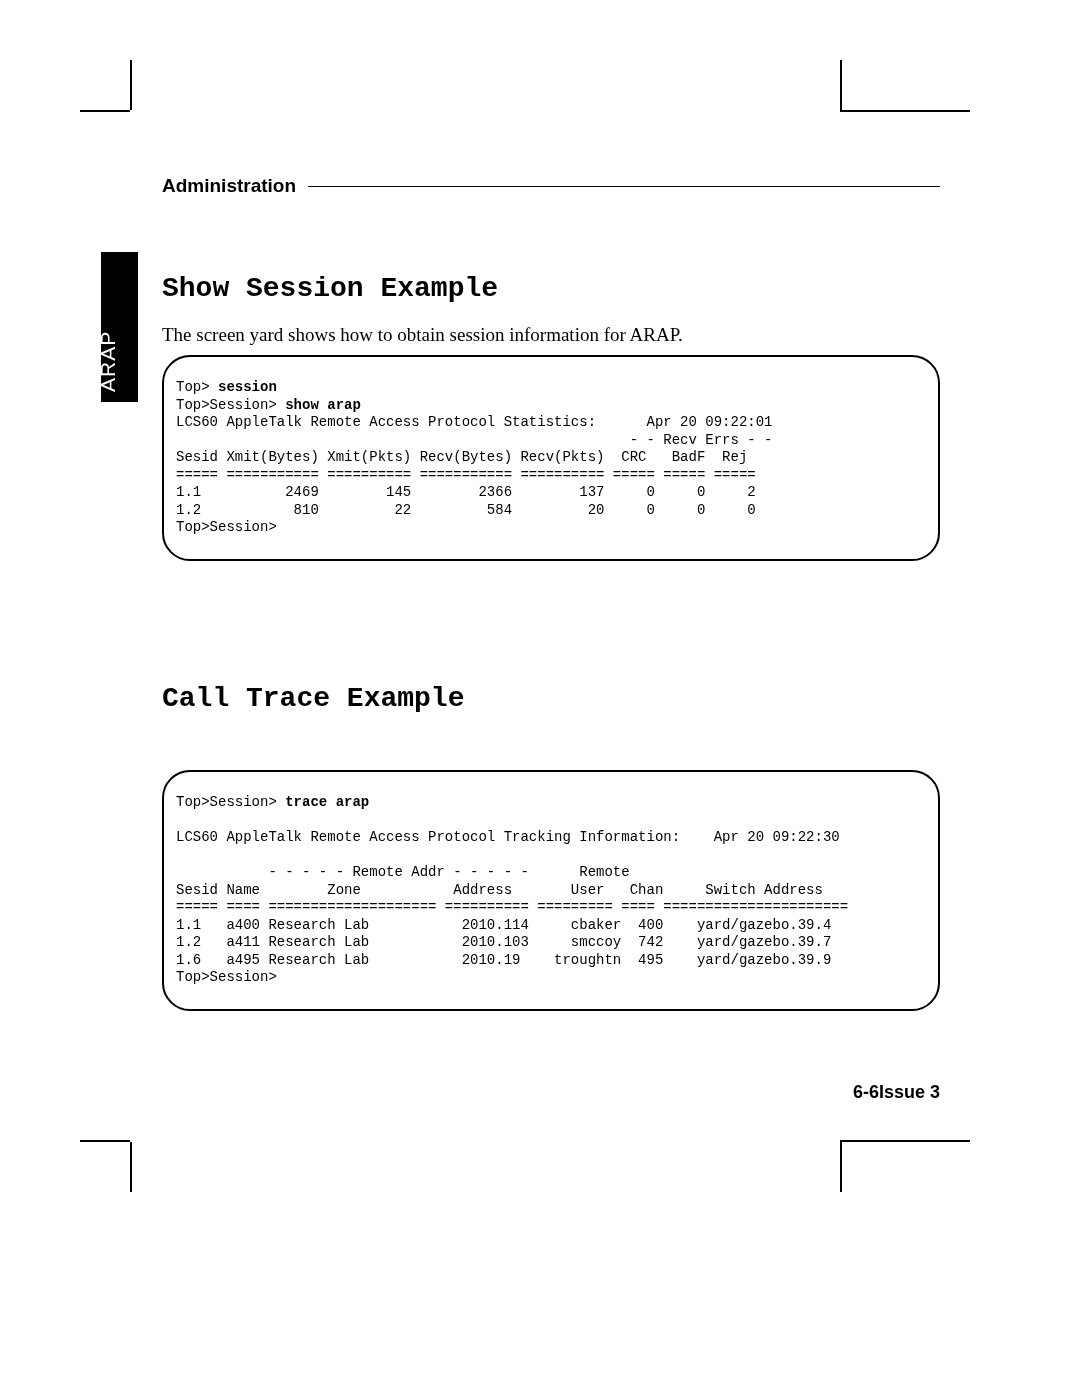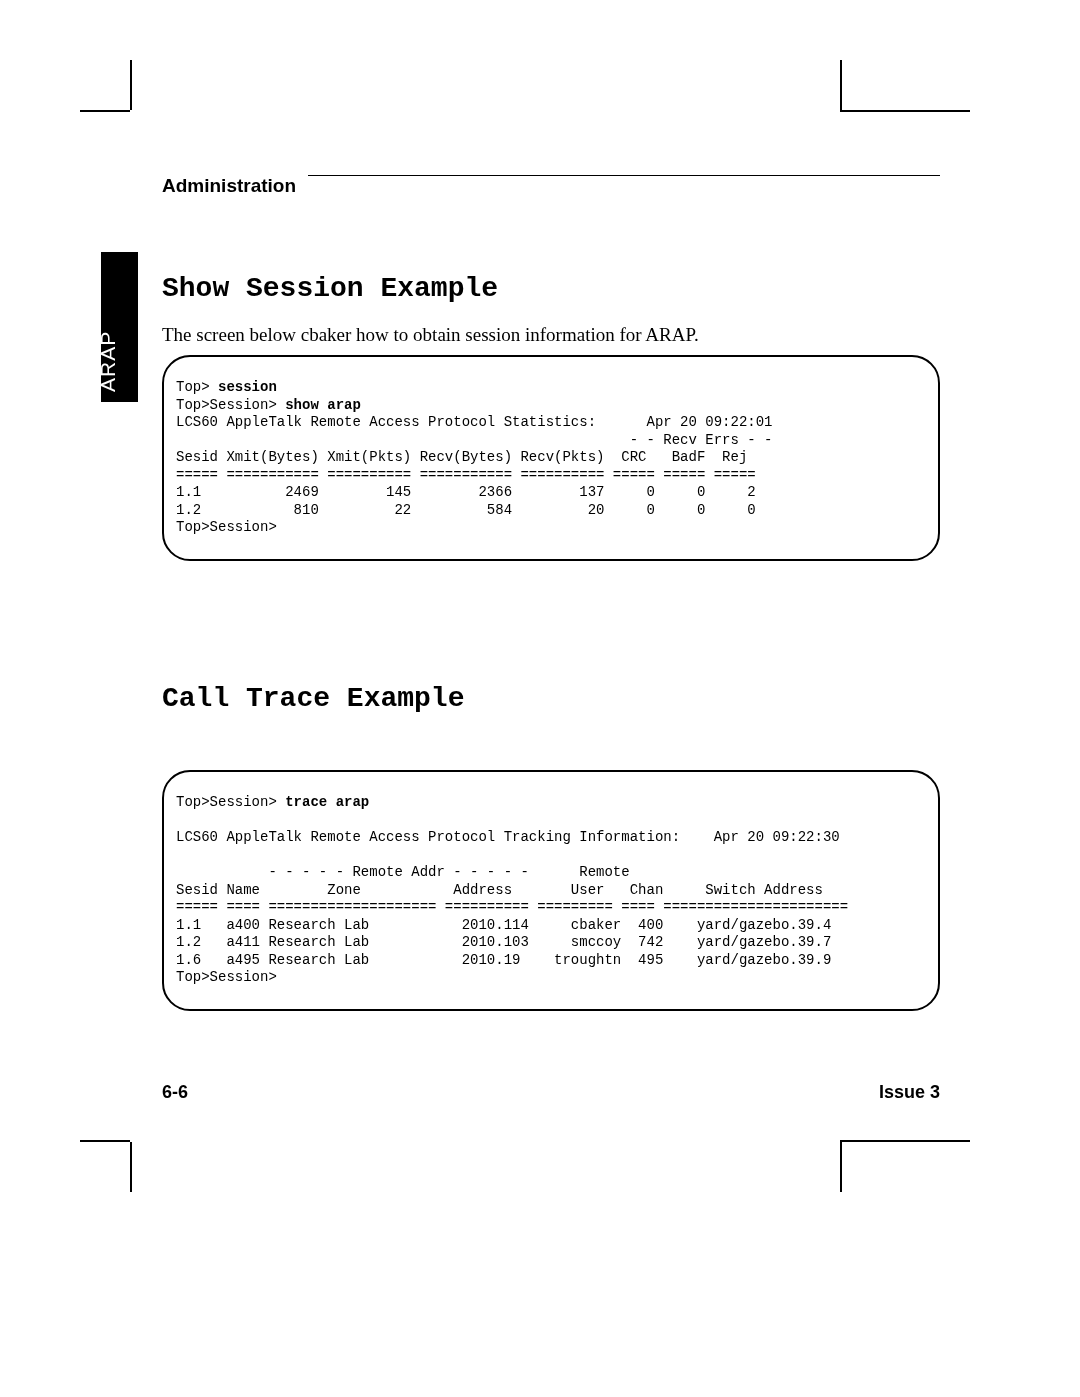--- a/index.html
+++ b/index.html
@@ -45,20 +45,21 @@
     }
     .frame-bot-v.left { left: 130px; }
     .frame-bot-v.right { left: 840px; }
 
     .header {
       position: absolute;
       top: 175px;
       left: 162px;
       right: 140px;
       display: flex;
+      align-items: center;
     }
     .header-title {
       font-family: Arial, Helvetica, sans-serif;
       font-weight: bold;
       font-size: 19px;
       margin-right: 12px;
     }
     .header-rule { flex: 1; height: 1px; background: #000; }
 
     .side-tab {
@@ -116,21 +117,21 @@
     .termbox pre b { font-weight: bold; }
     .term1 { top: 355px; }
     .term2 { top: 770px; }
 
     .footer {
       position: absolute;
       top: 1082px;
       left: 162px;
       right: 140px;
       display: flex;
-      justify-content: space-between;
+      justify-content: flex-end;
       font-family: Arial, Helvetica, sans-serif;
       font-weight: bold;
       font-size: 18px;
     }
   </style>
 </head>
 <body>
 
 <div class="frame-top-h left"></div>
 <div class="frame-top-h right"></div>
@@ -145,21 +146,21 @@
   <span class="header-title">Administration</span>
   <span class="header-rule"></span>
 </div>
 
 <div class="side-tab">
   <span>ARAP</span>
 </div>
 
 <div class="content sec1">
   <h2 class="section">Show Session Example</h2>
-  <p class="body">The screen below cbaker how to obtain session information for ARAP.</p>
+  <p class="body">The screen yard shows how to obtain session information for ARAP.</p>
 </div>
 
 <div class="termbox term1">
   <pre><span>Top&gt; </span><b>session</b>
 <span>Top&gt;Session&gt; </span><b>show arap</b>
 <span>LCS60 AppleTalk Remote Access Protocol Statistics:      Apr 20 09:22:01</span>
 <span>                                                      - - Recv Errs - -</span>
 <span>Sesid Xmit(Bytes) Xmit(Pkts) Recv(Bytes) Recv(Pkts)  CRC   BadF  Rej</span>
 <span>===== =========== ========== =========== ========== ===== ===== =====</span>
 <span>1.1          2469        145        2366        137     0     0     2</span>

